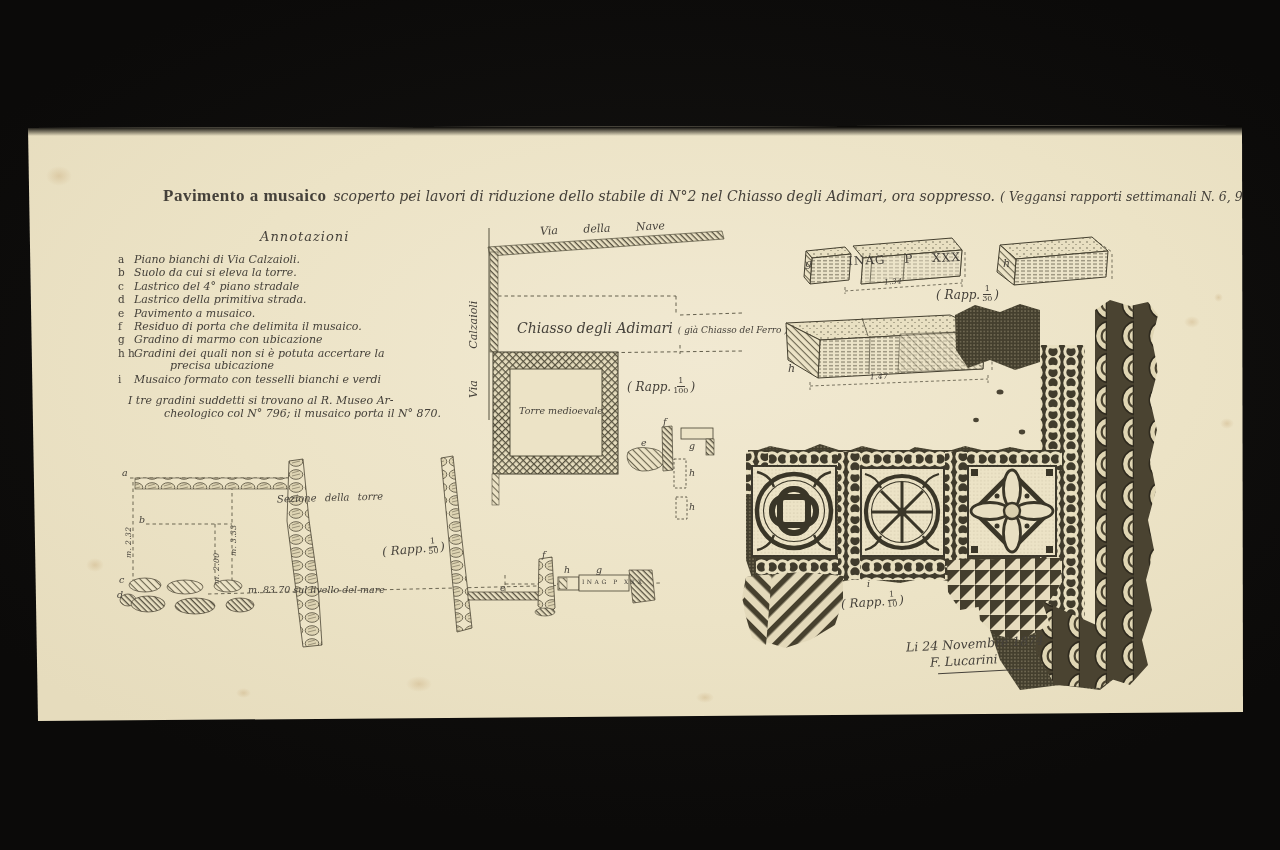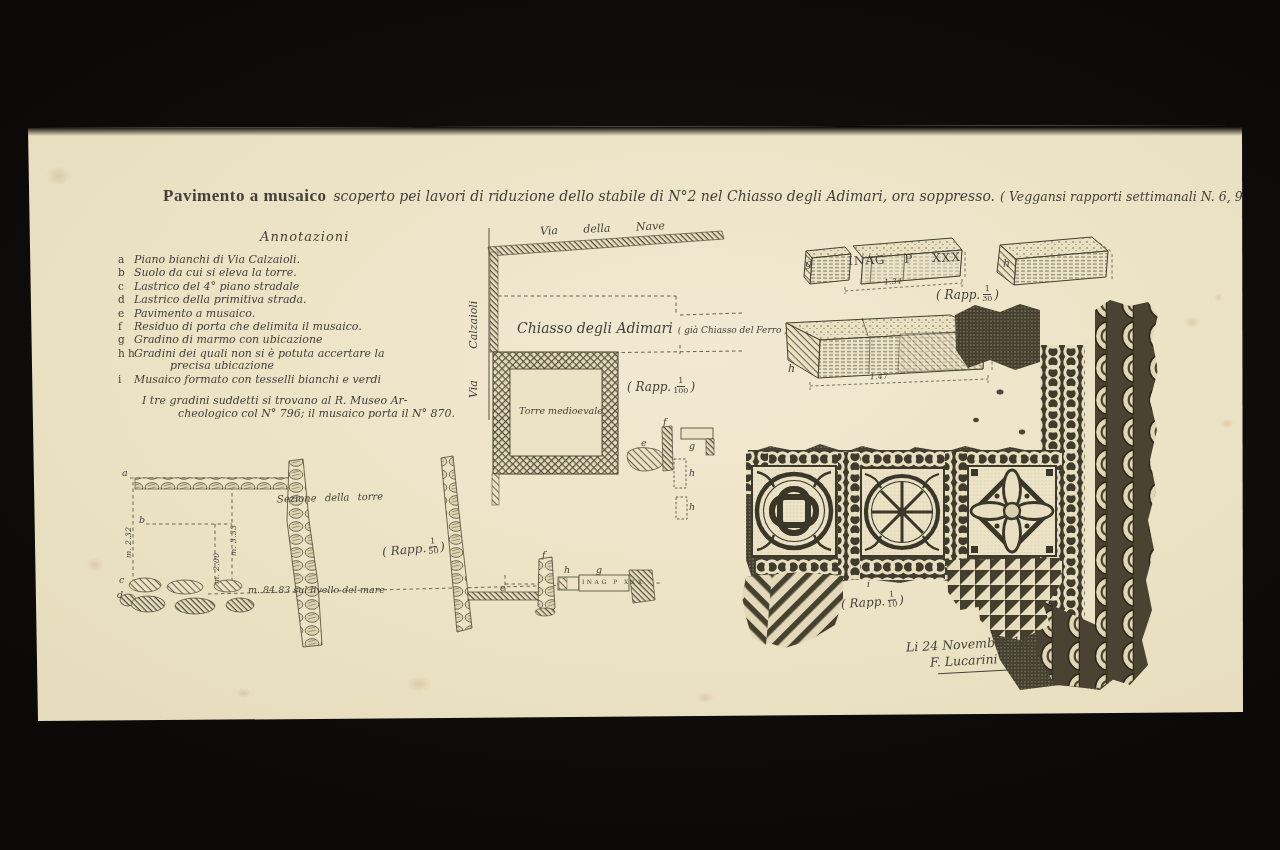--- a/index.html
+++ b/index.html
@@ -15,21 +15,21 @@
   .abs{position:absolute;white-space:nowrap;}
   .hw{font-style:italic;}
   .stain{position:absolute;border-radius:50%;background:radial-gradient(closest-side,rgba(186,147,90,.28),rgba(186,147,90,0));}
   .t-main{font-size:17px;font-weight:bold;letter-spacing:.5px;font-family:Liberation Serif, serif;}
   .t-rest{font-size:14px;margin-left:7px;}
   .t-note{font-size:12.5px;margin-left:5px;}
   .anno-h{font-size:13px;letter-spacing:1px;margin-left:44px;}
   .anno-row{white-space:nowrap;font-size:11px;line-height:12.4px;}
   .anno-row .k{display:inline-block;width:16px;font-style:normal;font-size:10.5px;}
   .anno-row .ind{margin-left:36px;}
-  .note{font-size:11px;margin-left:14px;}
+  .note{font-size:11px;}
   .lt{font-size:9.5px;font-style:italic;}
   .dim{font-size:7.5px;font-style:italic;letter-spacing:.4px;}
   .vdim{transform:rotate(-90deg);transform-origin:0 0;}
   .rapp{display:inline-flex;align-items:center;font-style:italic;font-size:12px;white-space:nowrap;}
   .frac{display:inline-flex;flex-direction:column;align-items:center;font-size:8px;line-height:1;font-style:normal;margin:0 2px;transform:translateY(-1px);}
   .fn{border-bottom:.8px solid #45413a;padding:0 1.5px .6px;}
   .fd{padding-top:.6px;}
   .sig{font-size:12.5px;font-style:italic;transform:rotate(-3deg);}
   svg{position:absolute;overflow:visible;}
 </style>
@@ -214,21 +214,21 @@
     <span>( Rapp.</span>
     <span class="frac">
           <span class="fn">1</span>
           <span class="fd">50</span>
         </span>
     <span>)</span>
   </div>
   <div class="abs dim vdim" style="left:124px;top:558px">m. 2.32</div>
   <div class="abs dim vdim" style="left:229px;top:556px">m. 3.33</div>
   <div class="abs dim vdim" style="left:212px;top:584px">m. 2.00</div>
-  <div class="abs hw" style="left:248px;top:584px;font-size:9.5px">m. 84.83 sul livello del mare</div>
+  <div class="abs hw" style="left:248px;top:584px;font-size:9.5px">m. 83.70 sul livello del mare</div>
   <div class="abs lt" style="left:500px;top:582px">e</div>
   <div class="abs lt" style="left:542px;top:549px">f</div>
   <div class="abs lt" style="left:564px;top:564px">h</div>
   <div class="abs lt" style="left:596px;top:564px">g</div>
   <div class="abs" style="left:582px;top:578px;font-size:6px;letter-spacing:2.5px">INAG P XXX</div>
 
   <svg style="left:775px;top:218px" width="420" height="180" viewBox="775 218 420 180">
     <g stroke="#454030" stroke-width="1">
       <polygon points="806,251 845,247 851,254 812,258" fill="url(#spk)"></polygon>
       <polygon points="812,258 851,254 849,280 810,284" fill="url(#hlines)"></polygon>

